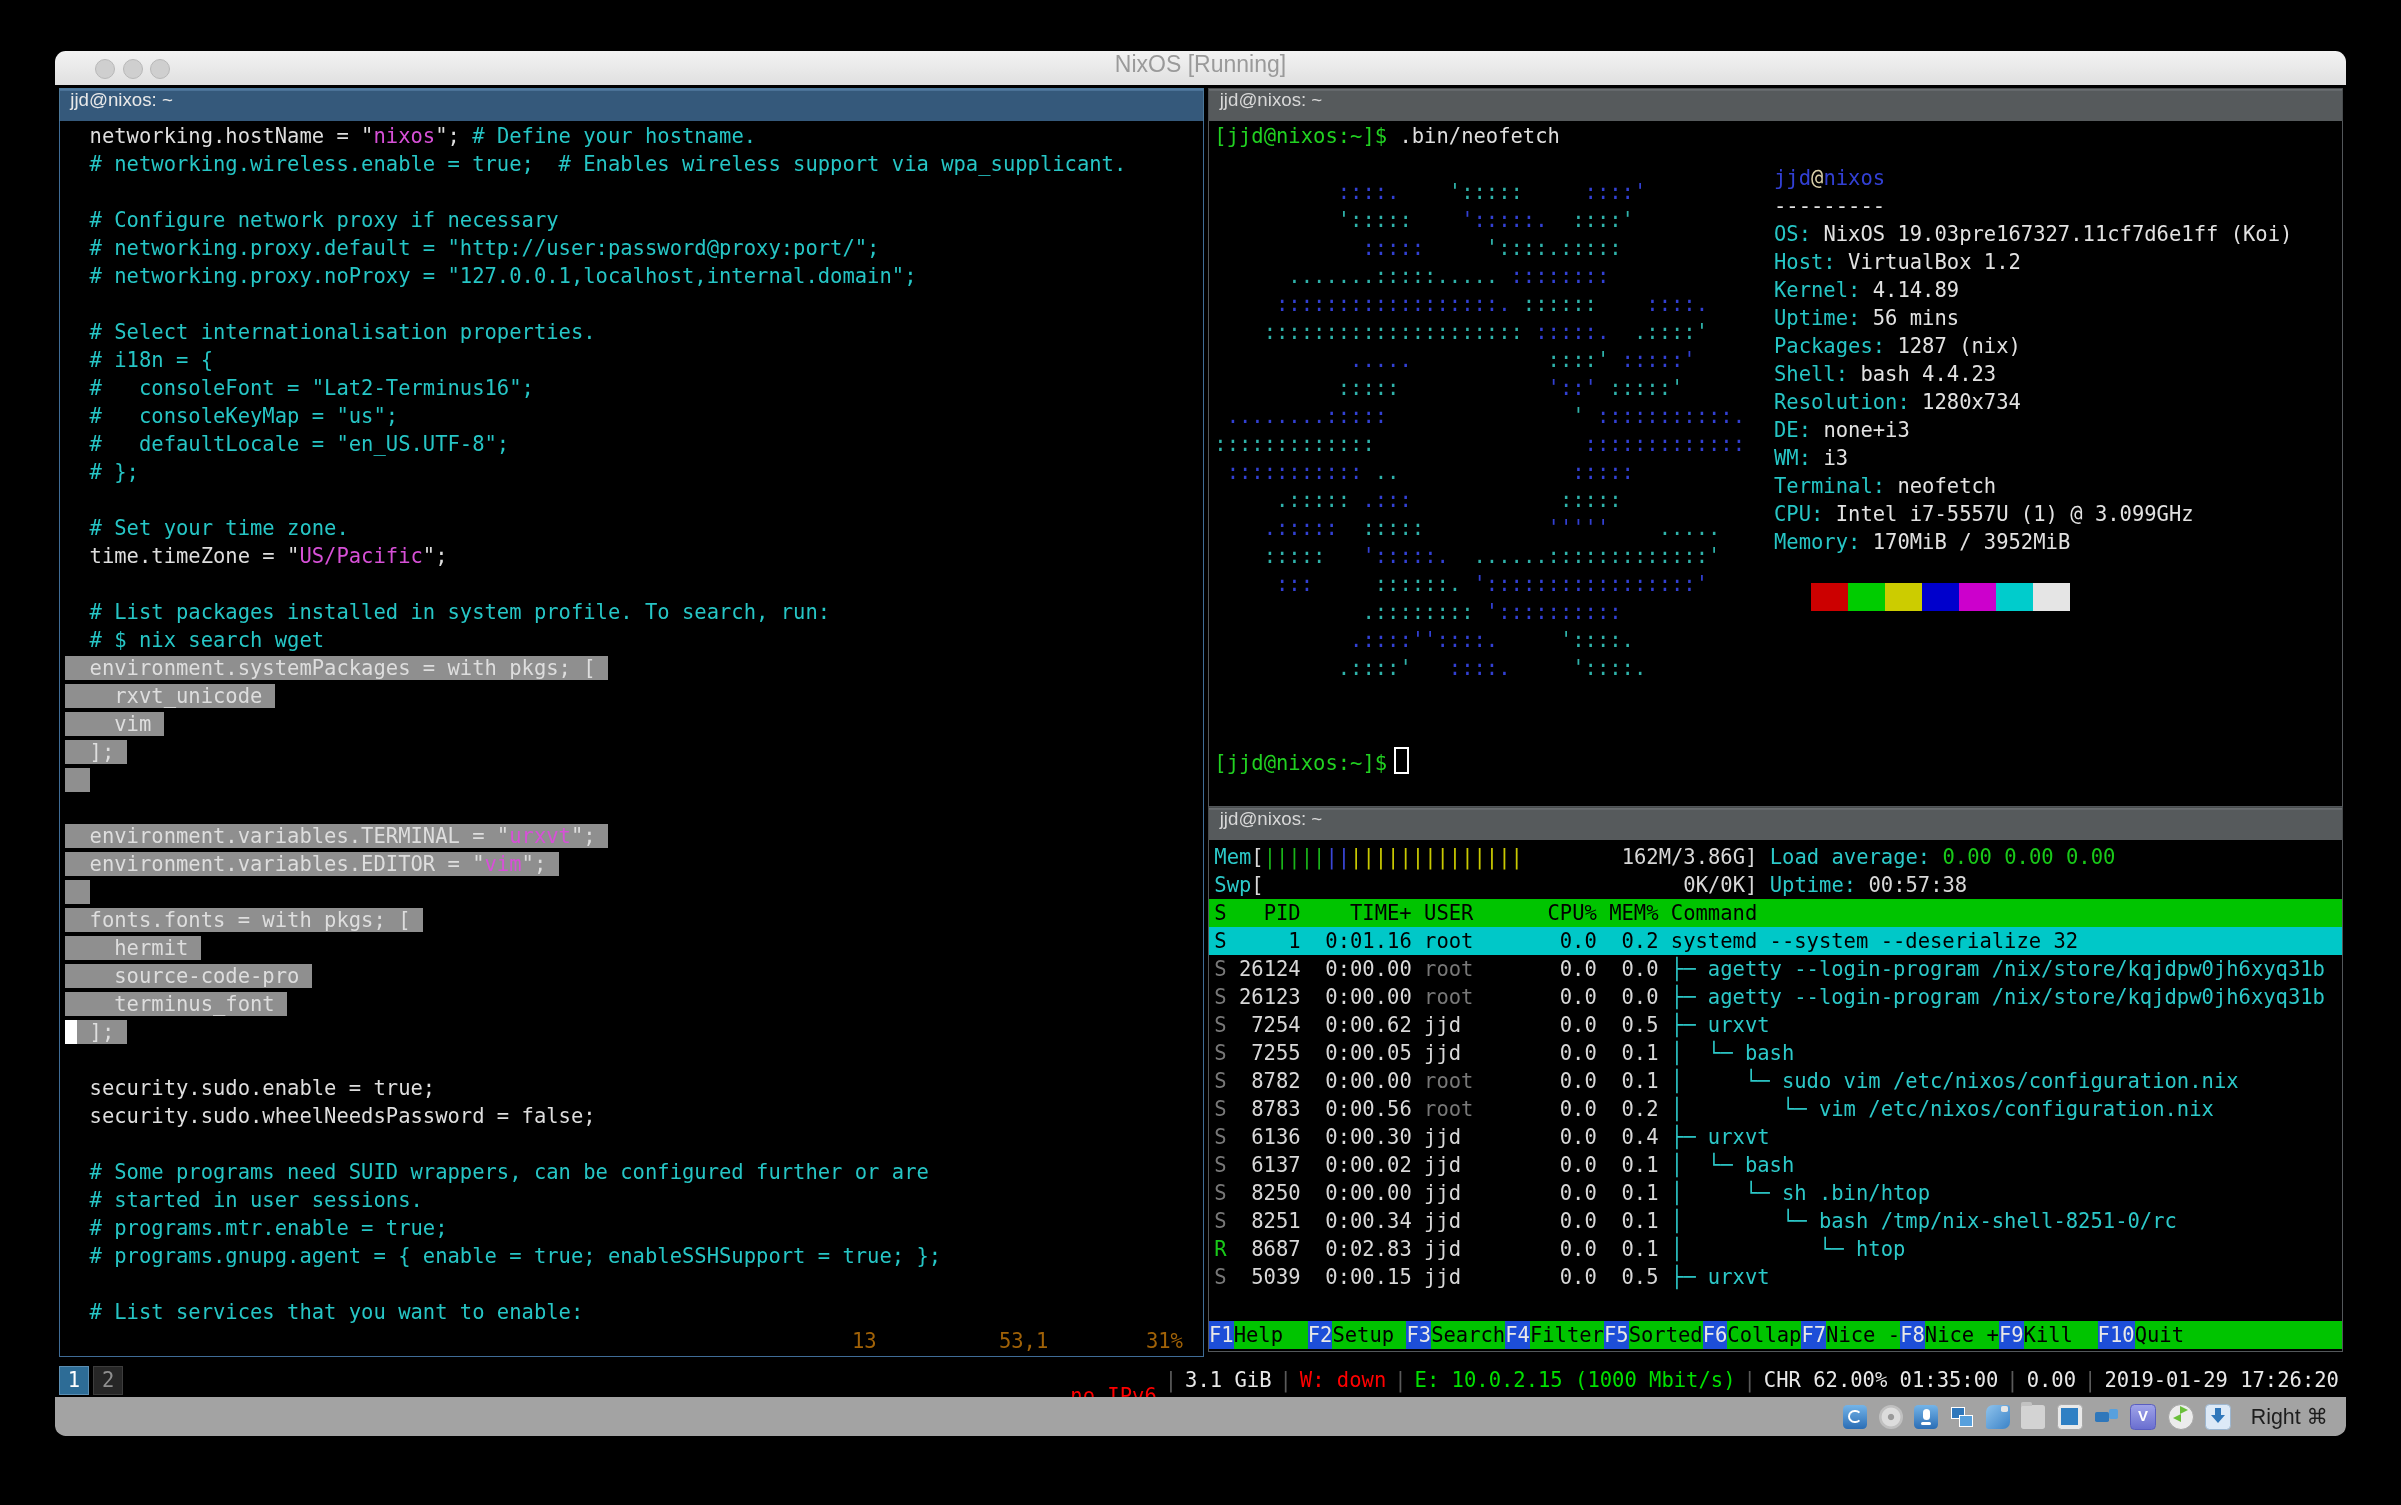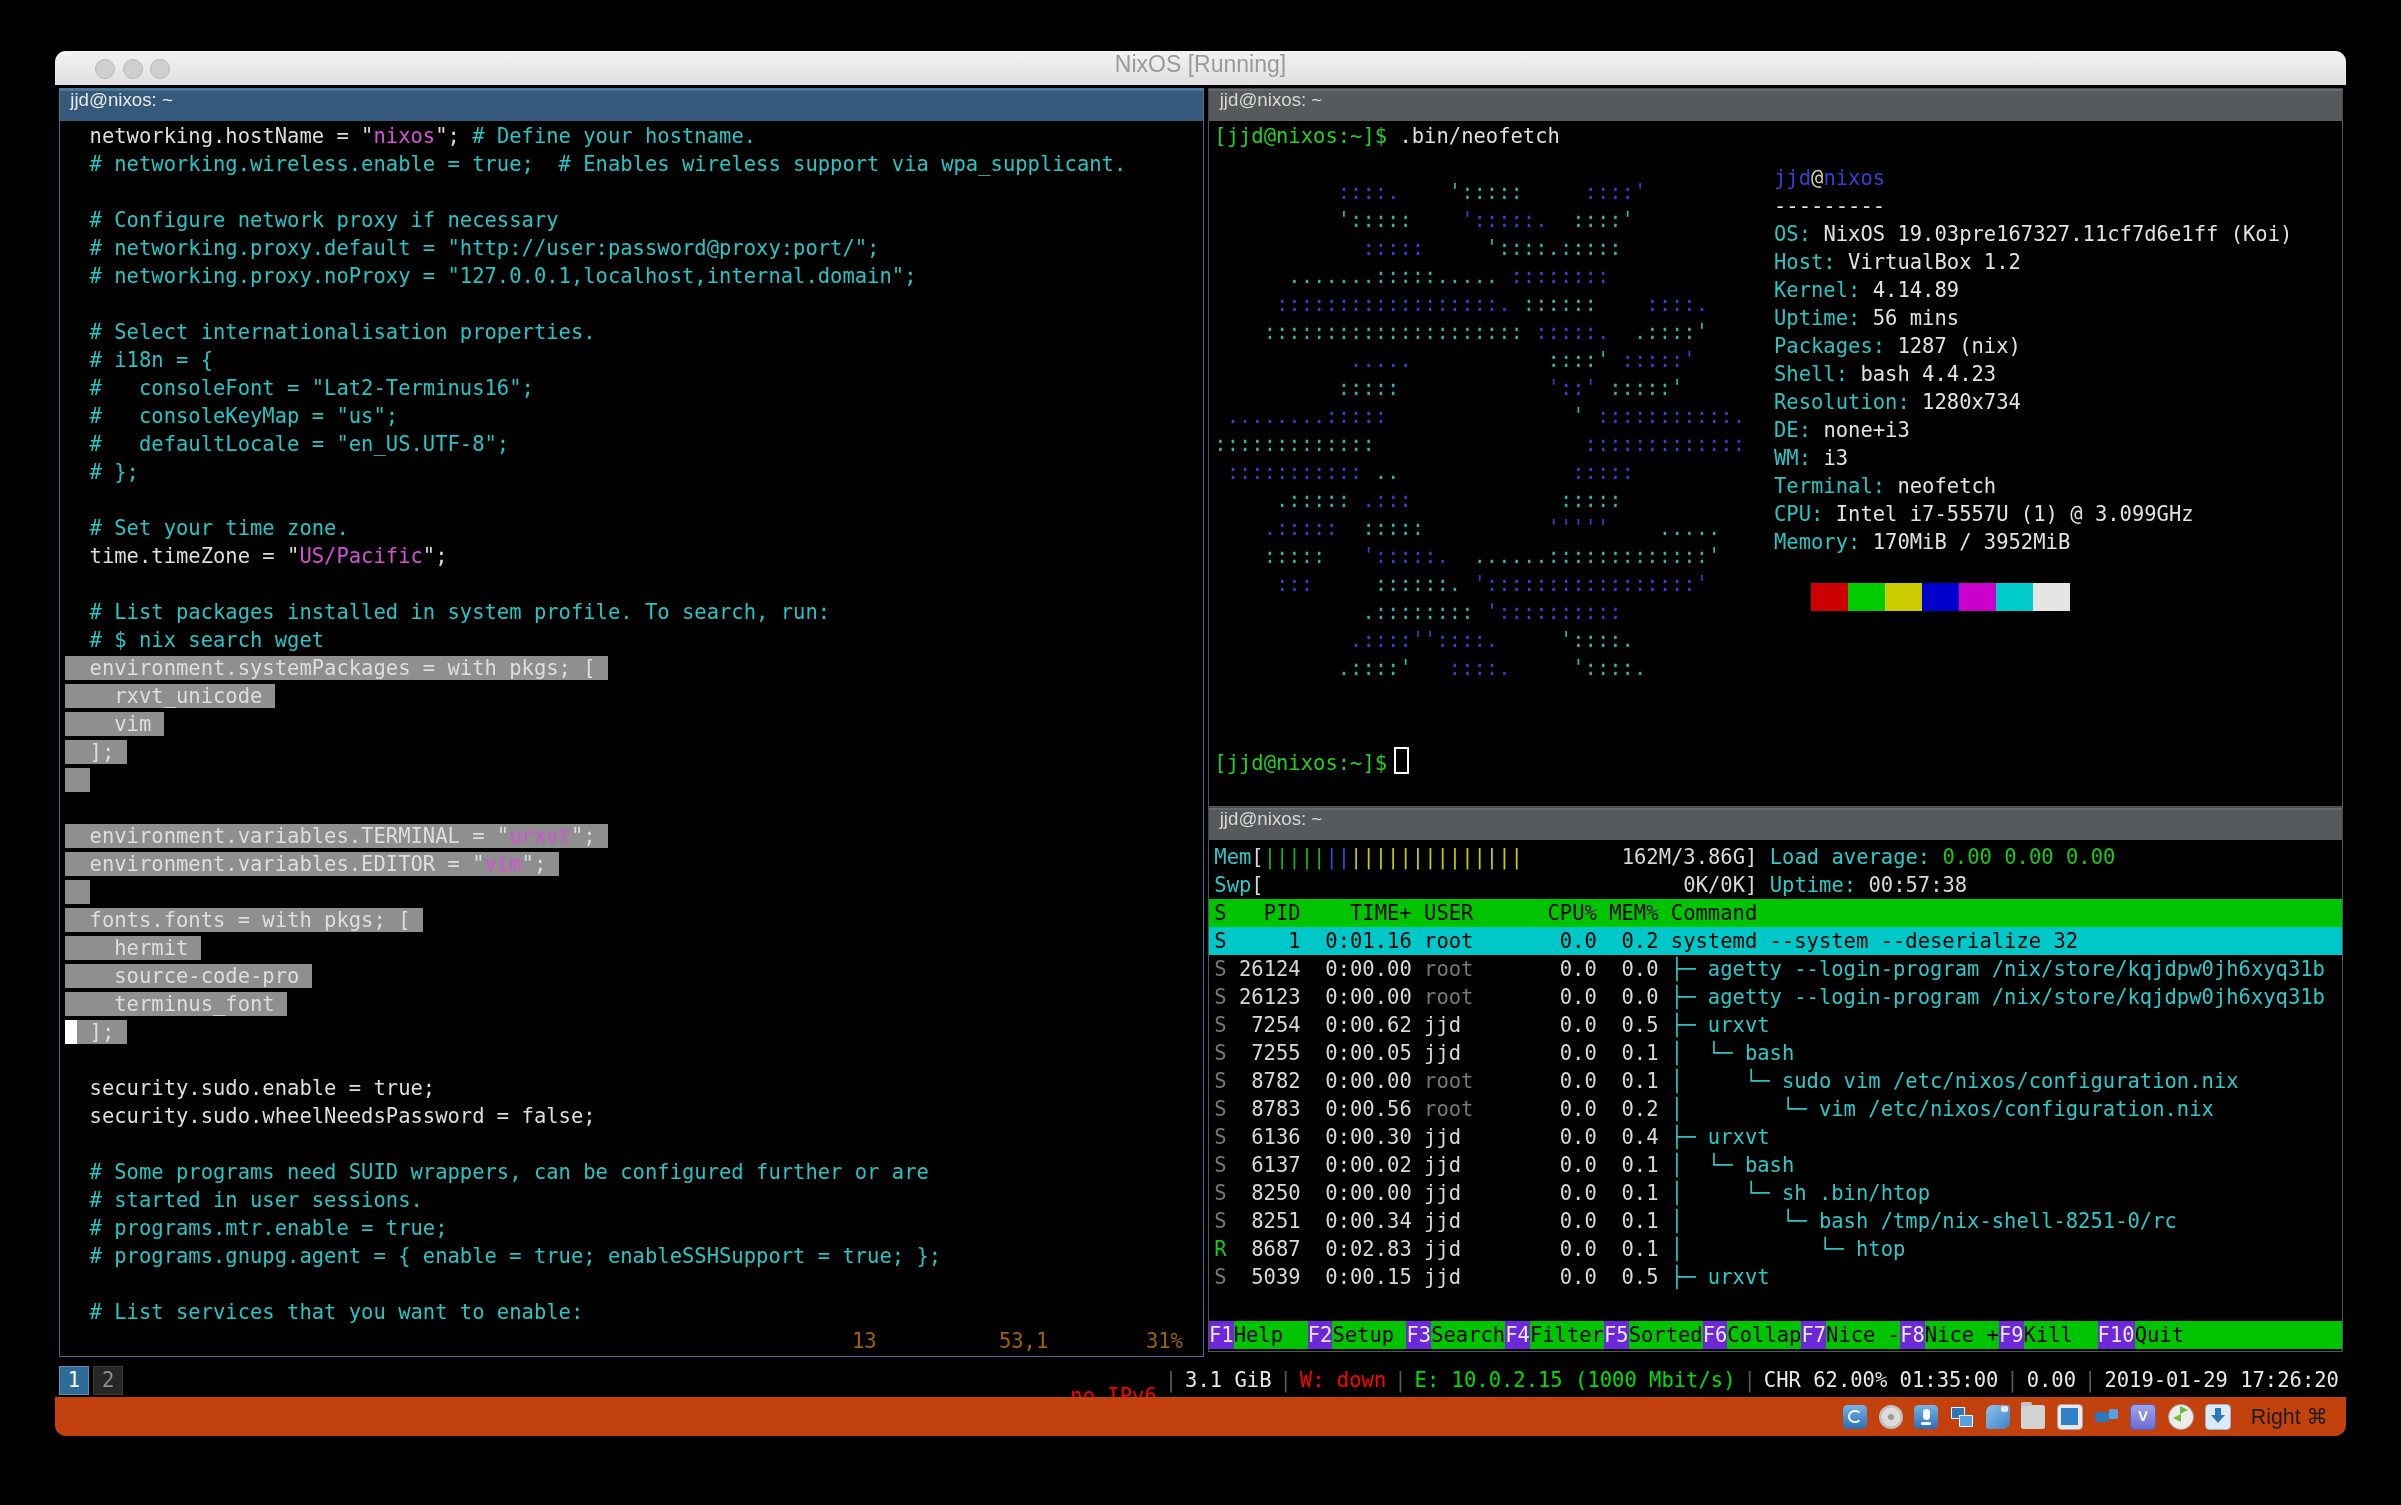--- a/index.html
+++ b/index.html
@@ -57,33 +57,33 @@
   .prow.sel{background:#00c8c8;margin-left:-5.3px;padding-left:5.3px;}
   .prow.sel span{color:#000 !important;}
   .f-s{display:inline-block;width:1ch;}
   .f-pid{display:inline-block;width:5ch;margin-left:1ch;text-align:right;}
   .f-time{display:inline-block;width:7ch;margin-left:2ch;text-align:right;}
   .f-user{display:inline-block;width:10ch;margin-left:1ch;}
   .f-cpu{display:inline-block;width:4ch;text-align:right;}
   .f-mem{display:inline-block;width:4ch;margin-left:1ch;text-align:right;}
   .f-cmd{margin-left:1ch;}
   .fbar{position:absolute;left:0;right:0;bottom:1.8px;display:flex;height:28px;line-height:28px;white-space:pre;}
-  .fk-key{color:#e8e8e8;background:#6d28d9;flex:none;}
+  .fk-key{color:#e8e8e8;background:#1d4ed8;flex:none;}
   .fk-lbl{color:#000;background:#00c400;flex:none;width:6ch;overflow:hidden;}
   .fk-lbl.last{flex:1;}
   
   .i3bar{position:absolute;left:0;bottom:39px;right:0;height:34px;background:#000;display:flex;align-items:center;font-size:20.5px;}
   .ws{height:27px;min-width:19.6px;padding:0 4.5px;margin-left:3.6px;line-height:27px;text-align:center;border:0.9px solid;}
   .ws.active{background:#2d6c96;border-color:#5b8fb4;color:#fff;}
   .ws.inactive{background:#262626;border-color:#3d3d3d;color:#8f8f8f;}
   .i3status{margin-left:auto;display:flex;align-items:center;padding-right:7.1px;}
   .i3seg{white-space:pre;}
   .i3sep{color:#5a5a5a;padding:0 8px;}
   
-  .vboxbar{position:absolute;left:0;bottom:0;right:0;height:39px;background:#c2410c;border-radius:0 0 10.7px 10.7px;display:flex;align-items:center;}
+  .vboxbar{position:absolute;left:0;bottom:0;right:0;height:39px;background:#a3a3a3;border-radius:0 0 10.7px 10.7px;display:flex;align-items:center;}
   .vicons{margin-left:auto;display:flex;align-items:center;gap:11.6px;padding-right:19.6px;}
   .vic{width:24px;height:24px;border-radius:4.5px;position:relative;flex:none;}
   .ic-hard-disk{background:linear-gradient(#74b4e8,#2a6db5);}
   .ic-hard-disk::after{content:"";position:absolute;inset:5.3px;border:2.7px solid #fff;border-radius:50%;border-right-color:transparent;}
   .ic-optical-disk{background:radial-gradient(circle,#9a9a9a 0 2.7px,#dcdcdc 3.6px 9px,#c0c0c0 9.8px 11.6px);border-radius:50%;}
   .ic-audio{background:linear-gradient(#74b4e8,#2a6db5);}
   .ic-audio::after{content:"";position:absolute;left:9px;top:4.5px;width:6.2px;height:10.7px;background:#fff;border-radius:3.6px;}
   .ic-audio::before{content:"";position:absolute;left:7.1px;bottom:3.6px;width:9.8px;height:2.7px;background:#fff;border-radius:1.8px;}
   .ic-network{background:none;}
   .ic-network::before{content:"";position:absolute;left:0.9px;top:2.7px;width:12.5px;height:9.8px;background:#2f77bb;border:0.9px solid #fff;}

